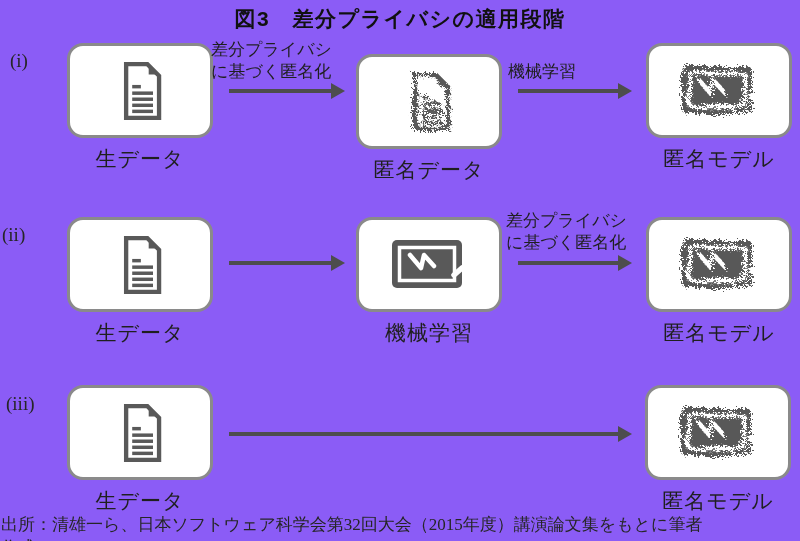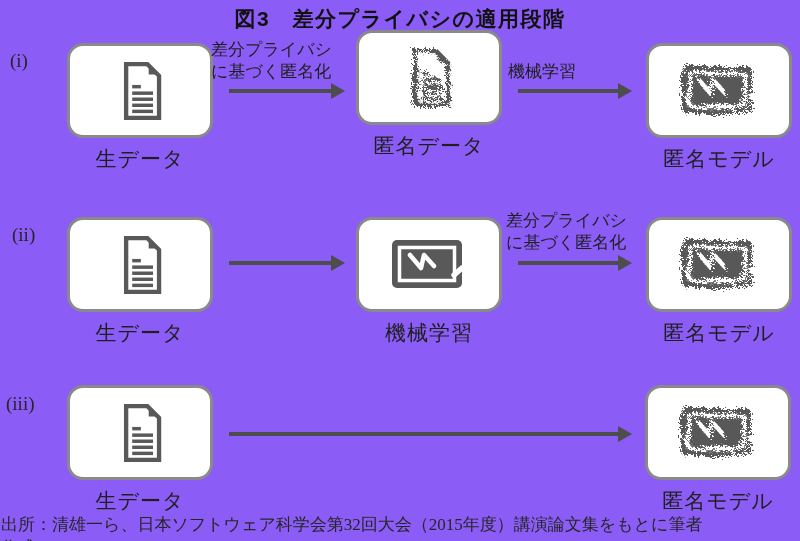--- a/index.html
+++ b/index.html
@@ -7,31 +7,31 @@
     position:relative;width:800px;height:541px;background:#8b5cf6;overflow:hidden;
     font-family:"Liberation Serif", serif;color:#262626;
   }
   .title{
     position:absolute;left:0;top:5px;width:100%;text-align:center;
     font-family:"Liberation Sans", sans-serif;font-weight:700;font-size:21px;
     color:#111;letter-spacing:1.5px;
   }
   .row-id{position:absolute;font-size:19px;color:#262626;}
   #r1-id{left:10px;top:50px;}
-  #r2-id{left:12px;top:224px;}
+  #r2-id{left:2px;top:224px;}
   #r3-id{left:6px;top:393px;text-align:center;}
 
   .node{position:absolute;width:146px;}
   .box{
     height:95px;border:3px solid #8a8a8a;border-radius:16px;background:#fff;
     display:flex;align-items:center;justify-content:center;box-sizing:border-box;
   }
   .node-label{margin-top:7px;text-align:center;font-size:21px;color:#1f1f1f;letter-spacing:1px;}
 
-  #r1-n1{left:67px;top:43px;} #r1-n2{left:356px;top:30px;} #r1-n3{left:646px;top:43px;}
+  #r1-n1{left:67px;top:43px;} #r1-n2{left:356px;top:54px;} #r1-n3{left:646px;top:43px;}
   #r2-n1{left:67px;top:217px;} #r2-n2{left:356px;top:217px;} #r2-n3{left:646px;top:217px;}
   #r3-n1{left:67px;top:385px;} #r3-n3{left:645px;top:385px;}
 
   .arrow{position:absolute;height:4px;background:#4d4d4d;}
   .arrow::after{
     content:"";position:absolute;right:-13px;top:-6px;width:0;height:0;
     border-left:14px solid #4d4d4d;border-top:8px solid transparent;border-bottom:8px solid transparent;
   }
   #r1-a1{left:229px;top:89px;width:103px;}
   #r1-a2{left:518px;top:89px;width:101px;}

